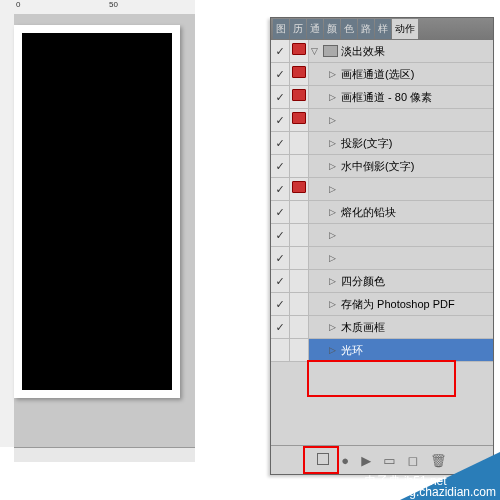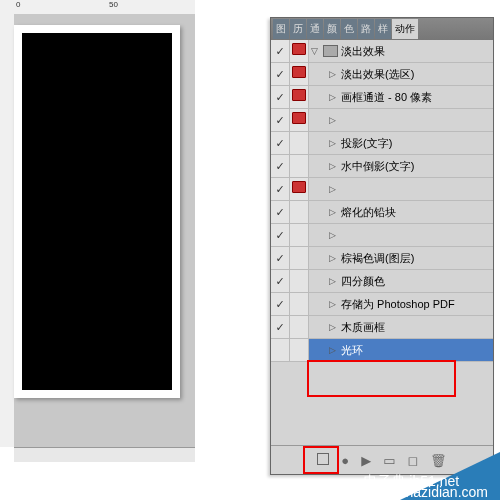--- a/index.html
+++ b/index.html
@@ -28,21 +28,21 @@
 .row.selected{background:#4a7dc4}
 .row.selected .action-name{color:#fff}
 .highlight-box{position:absolute;border:2px solid #e00;pointer-events:none}
 .hb1{left:307px;top:360px;width:145px;height:33px}
 .hb2{left:303px;top:446px;width:32px;height:24px}
 .footer{position:absolute;bottom:0;left:0;right:0;height:28px;background:#d4d4d4;border-top:1px solid #999;display:flex;align-items:center;justify-content:center;gap:12px}
 .footer span{color:#666;font-size:13px}
 .stop-icon{display:inline-block;width:10px;height:10px;border:1px solid #666}
 .watermark{position:absolute;right:0;bottom:0;width:110px;height:48px}
 .wm-tri{position:absolute;right:0;bottom:0;width:0;height:0;border-left:100px solid transparent;border-bottom:48px solid #2a7db8}
-.wm-txt{position:absolute;right:12px;bottom:2px;color:#fff;font-size:14px;text-align:center;line-height:11px}
+.wm-txt{position:absolute;right:4px;bottom:2px;color:#fff;font-size:12px;text-align:left;line-height:11px}
 </style>
 </head>
 <body>
 
 <div class="ruler-h">
   <span style="left:16px">0</span>
   <span style="left:109px">50</span>
 </div>
 <div class="ruler-v"></div>
 
@@ -74,21 +74,21 @@
           <span class="action-name">淡出效果</span>
         </div>
     </div>
     <div id="action-rows">
         <div class="row">
           <div class="col-check"><span class="check">✓</span></div>
           <div class="col-dialog"><span class="dlg-icon"></span></div>
           <div class="col-content">
             <span class="indent"></span>
             <span class="expand">▷</span>
-            <span class="action-name">淡出效果(选区)</span>
+            <span class="action-name">画框通道(选区)</span>
           </div>
         </div>
         <div class="row">
           <div class="col-check"><span class="check">✓</span></div>
           <div class="col-dialog"><span class="dlg-icon"></span></div>
           <div class="col-content">
             <span class="indent"></span>
             <span class="expand">▷</span>
             <span class="action-name">画框通道 - 80 像素</span>
           </div>
@@ -143,21 +143,20 @@
             <span class="indent"></span>
             <span class="expand">▷</span>
           </div>
         </div>
         <div class="row">
           <div class="col-check"><span class="check">✓</span></div>
           <div class="col-dialog"></div>
           <div class="col-content">
             <span class="indent"></span>
             <span class="expand">▷</span>
-            <span class="action-name">棕褐色调(图层)</span>
           </div>
         </div>
         <div class="row">
           <div class="col-check"><span class="check">✓</span></div>
           <div class="col-dialog"></div>
           <div class="col-content">
             <span class="indent"></span>
             <span class="expand">▷</span>
             <span class="action-name">四分颜色</span>
           </div>

